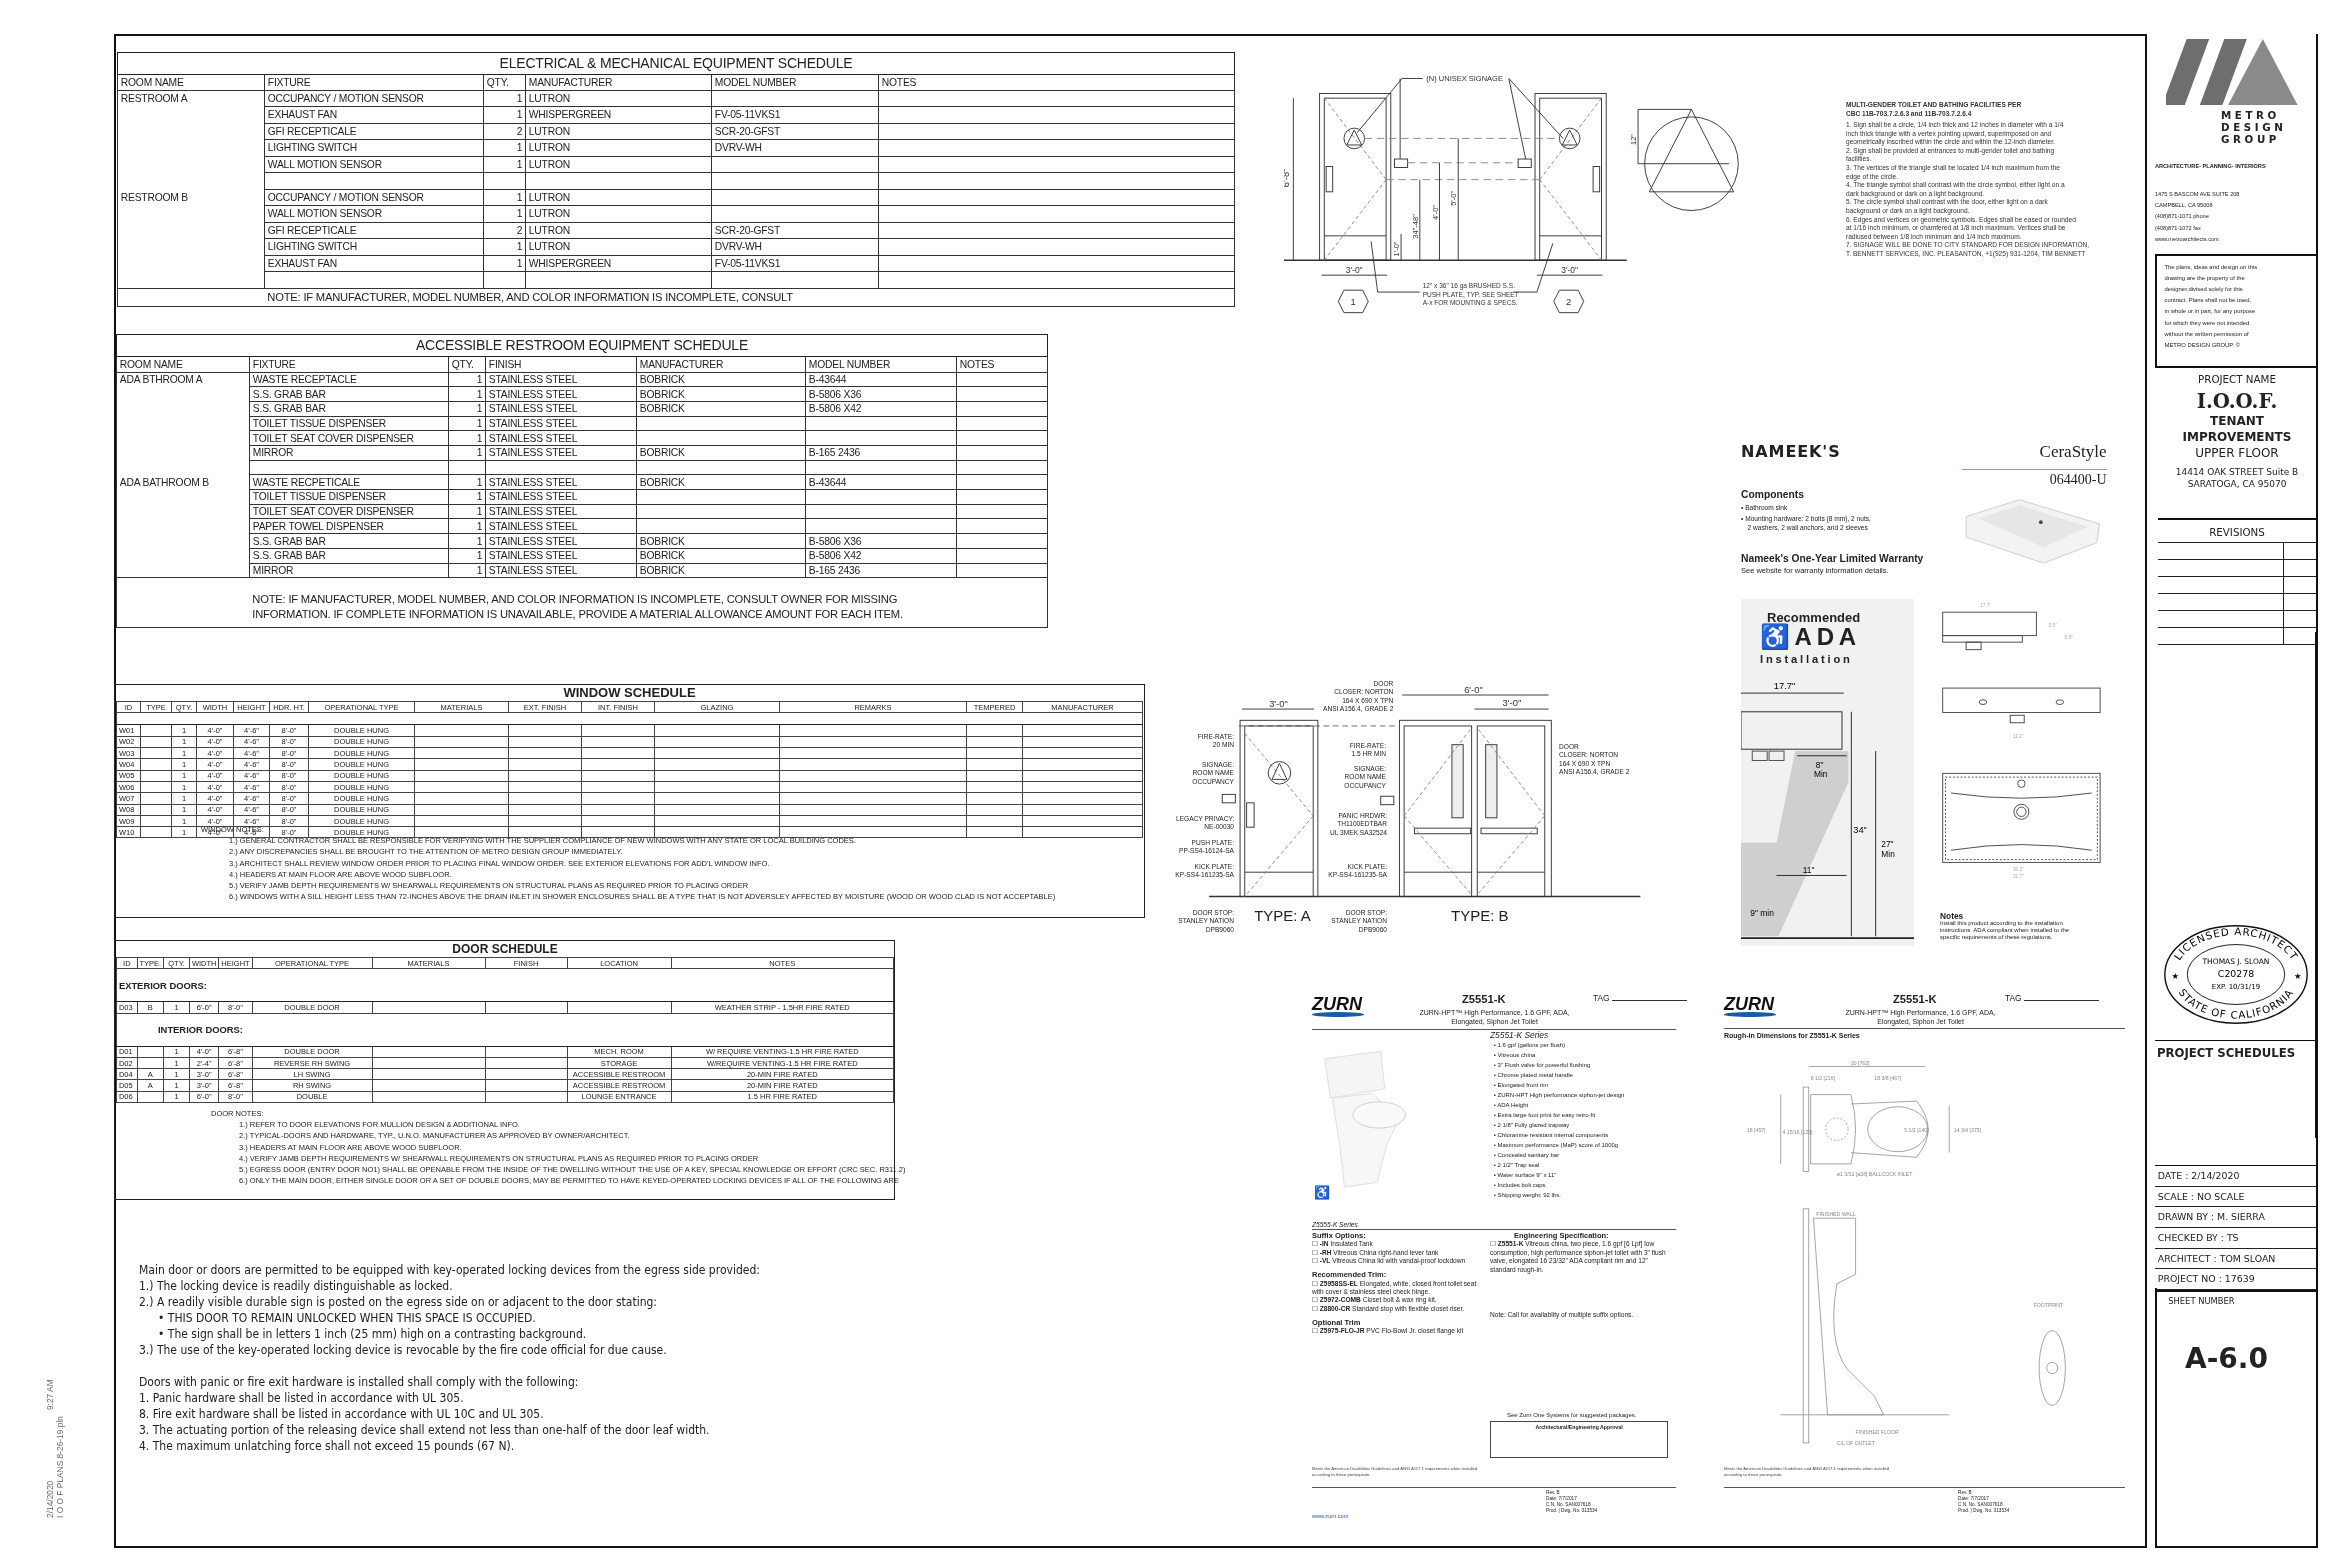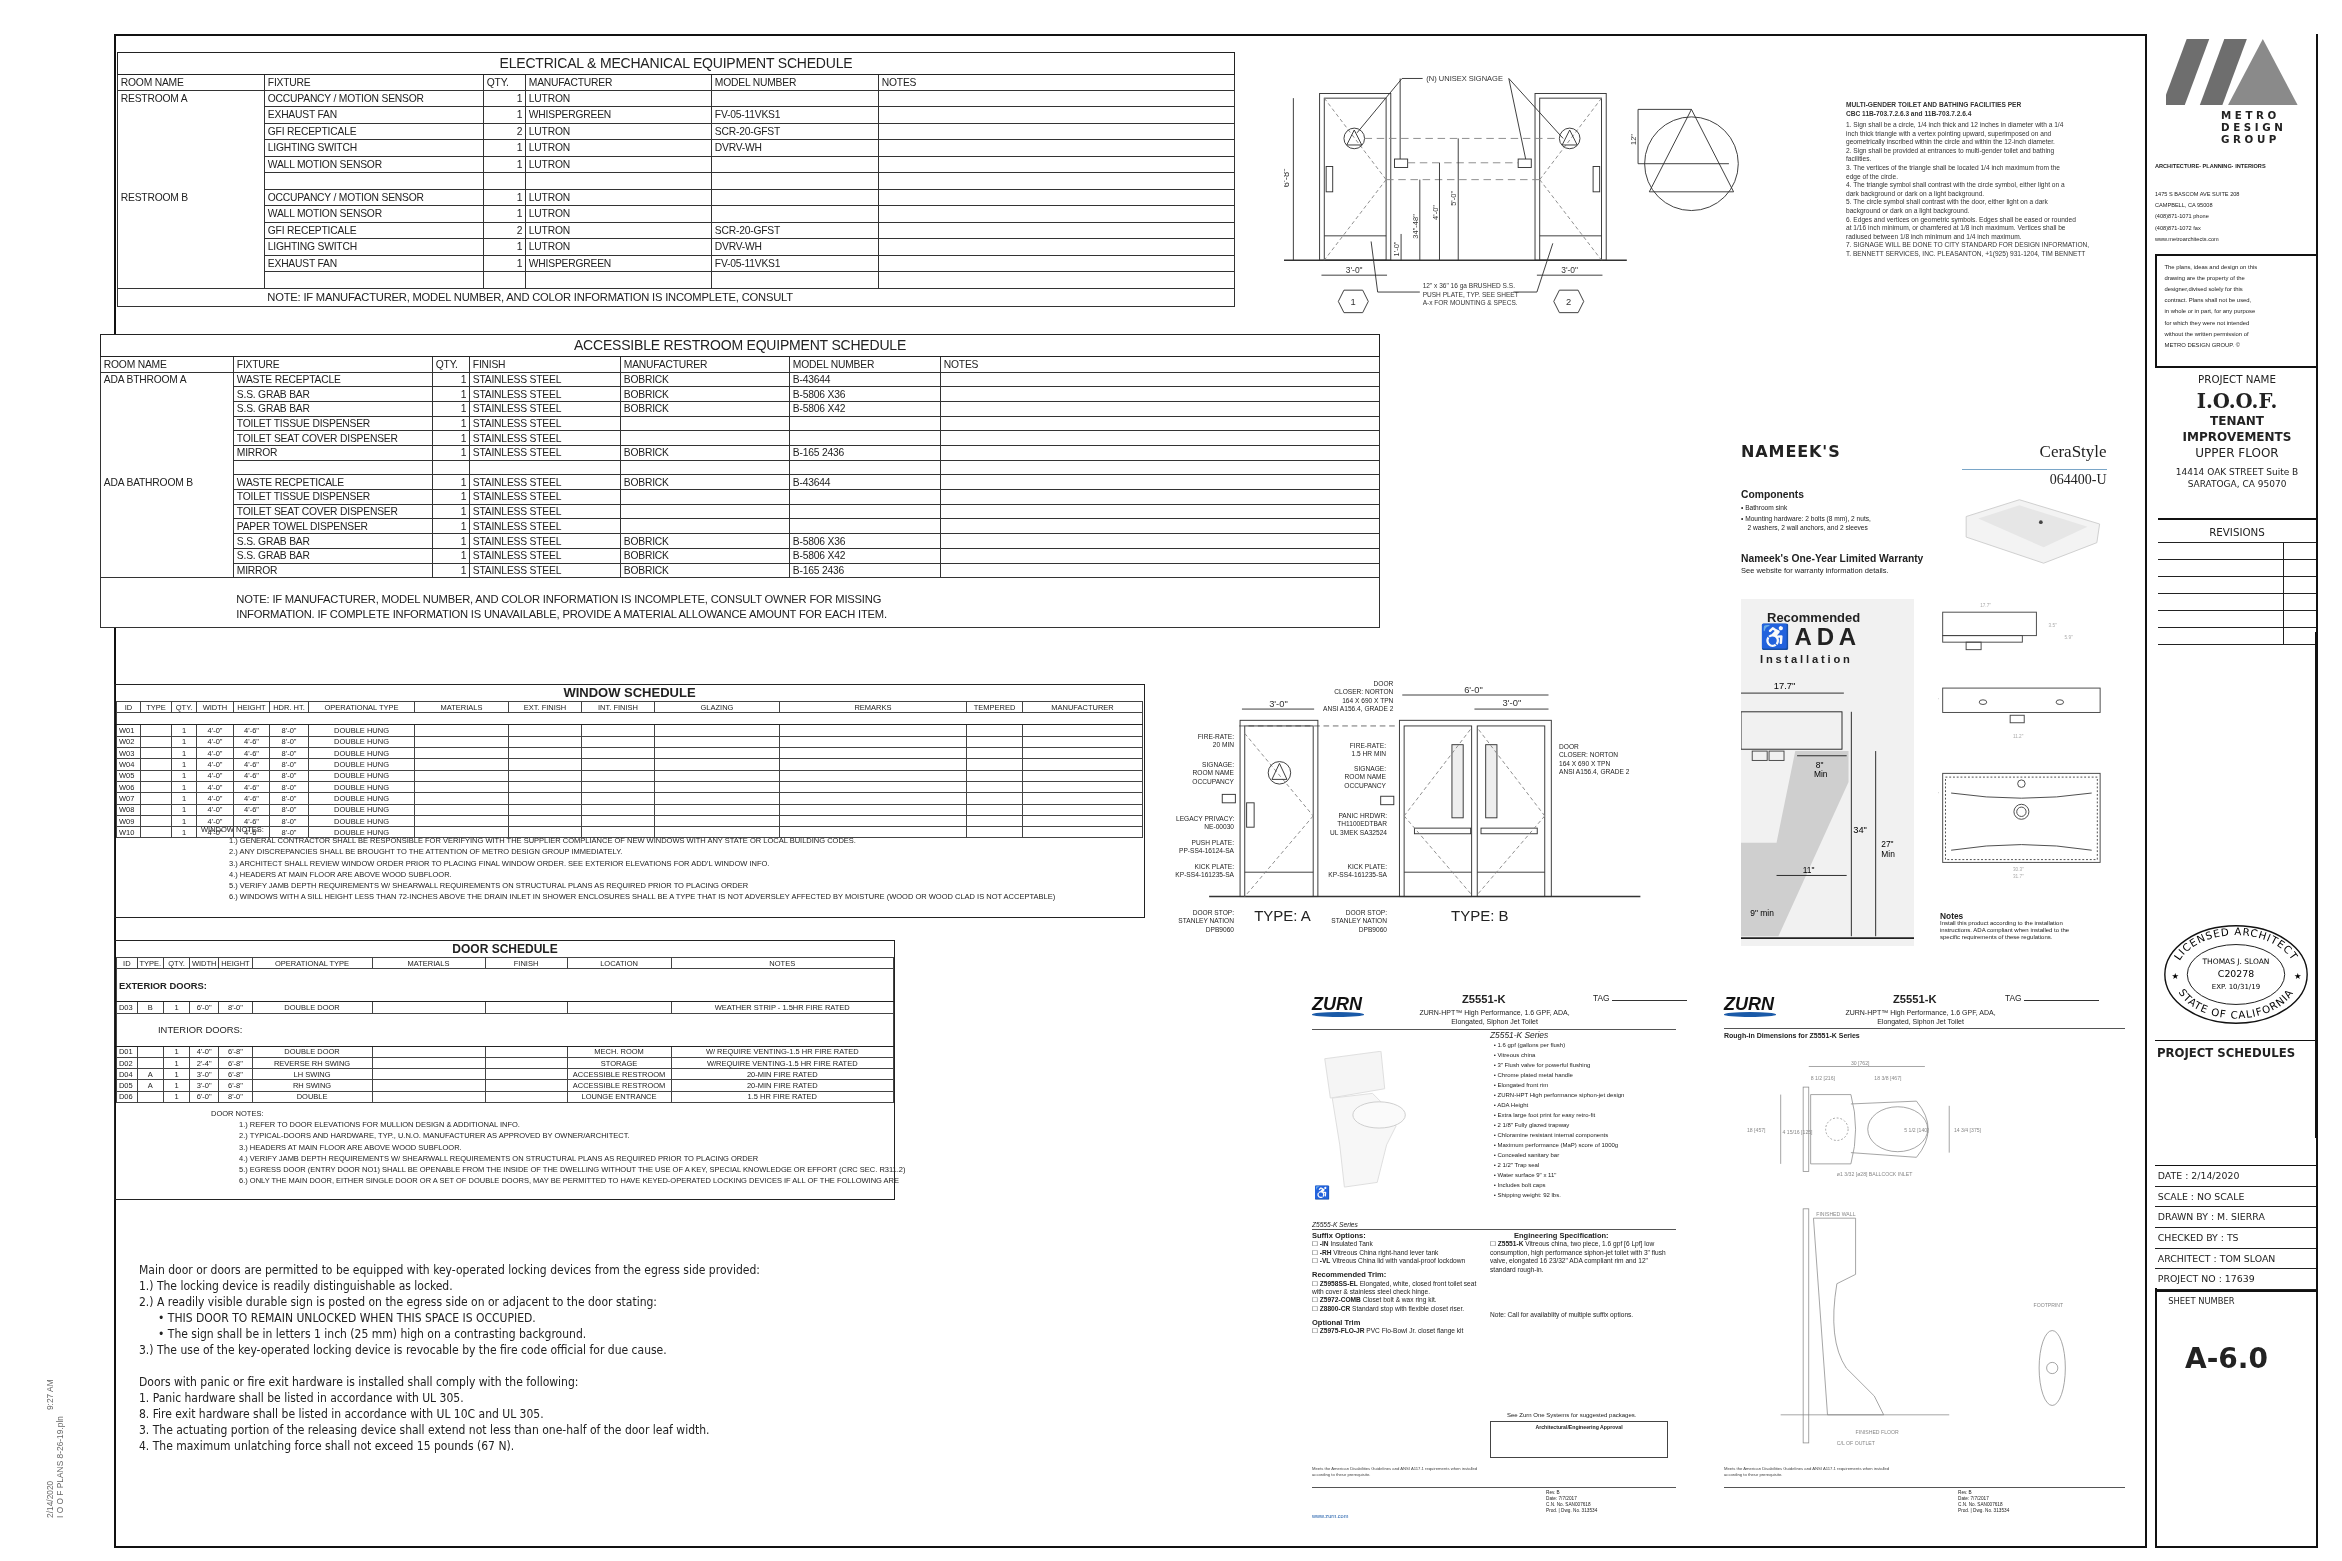--- a/index.html
+++ b/index.html
@@ -156,21 +156,21 @@
       </tr>
     </tbody>
   <tbody>
       <tr>
         <td style="border-right:none"></td>
         <td colspan="5" style="border-left:none;height:17px;font-size:11.2px;">NOTE: IF MANUFACTURER, MODEL NUMBER, AND COLOR INFORMATION IS INCOMPLETE, CONSULT</td>
       </tr>
 </tbody>
   </table>
 
-<table class="sched outer" id="acc" style="left:100px;top:334px;width:1280px;">
+<table class="sched outer" id="acc" style="left:116px;top:334px;width:932px;">
   <colgroup>
       <col style="width:133px">
       <col style="width:199px">
       <col style="width:37px">
       <col style="width:151px">
       <col style="width:169px">
       <col style="width:151px">
       <col>
     </colgroup>
   <tbody>
@@ -586,21 +586,21 @@
         <td>8'-0"</td>
         <td>DOUBLE DOOR</td>
         <td></td>
         <td></td>
         <td></td>
         <td>WEATHER STRIP - 1.5HR FIRE RATED</td>
       </tr>
     </tbody>
   <tbody>
       <tr>
-        <td colspan="10" class="left" style="height:32px;border-top:1.9px solid #222;border-bottom:1.9px solid #222;font-weight:normal;font-size:9.4px;padding-left:41px;">INTERIOR DOORS:</td>
+        <td colspan="10" class="left" style="height:32px;border-top:1.9px solid #222;border-bottom:1.9px solid #222;font-weight:bold;font-size:9.4px;padding-left:41px;">INTERIOR DOORS:</td>
       </tr>
   </tbody>
     <tbody id="door-int">
       <tr>
         <td class="left">D01</td>
         <td></td>
         <td>1</td>
         <td>4'-0"</td>
         <td>6'-8"</td>
         <td>DOUBLE DOOR</td>

